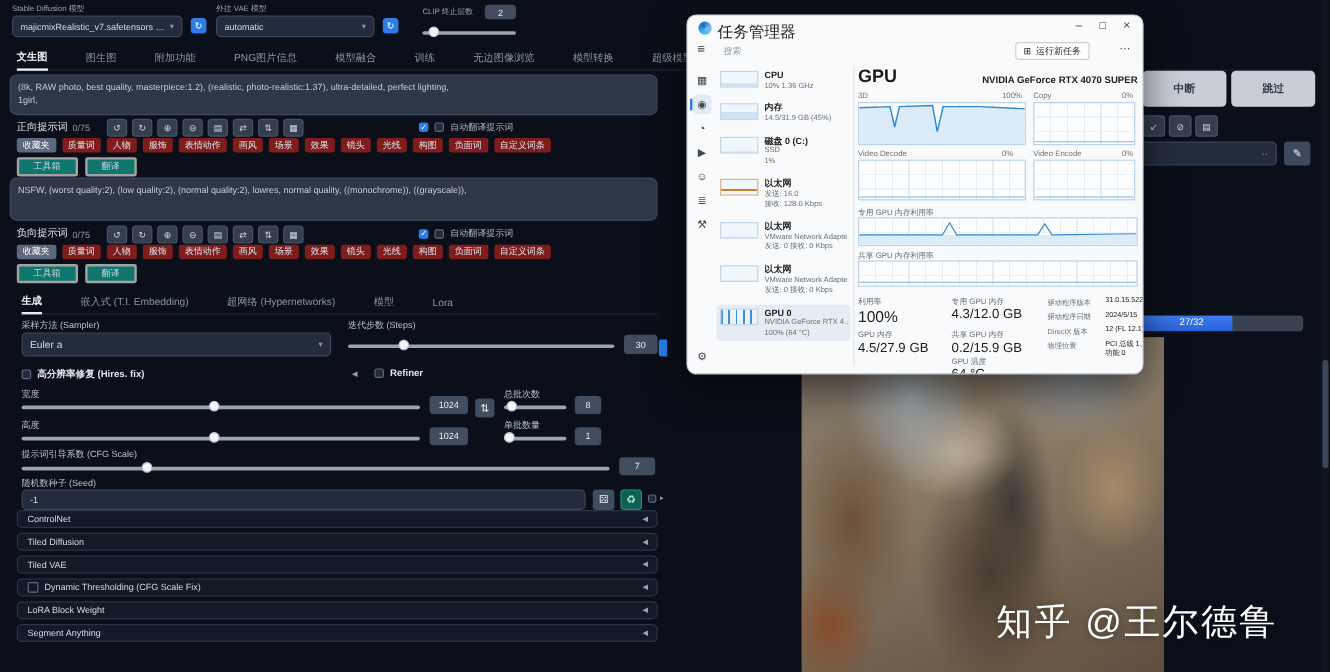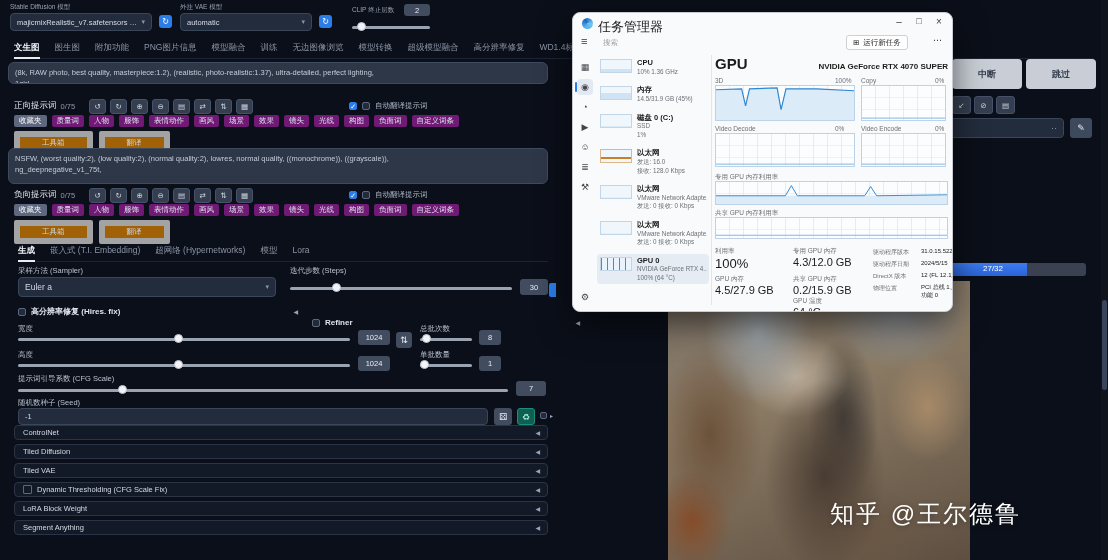--- a/index.html
+++ b/index.html
@@ -11,34 +11,34 @@
       padding:0 6px;font-size:7.5px;color:#d3dbe8;height:18px;box-sizing:border-box;}
   .dd .txt{flex:1;overflow:hidden;white-space:nowrap;text-overflow:ellipsis;}
   .dd .arr{color:#8b95a8;font-size:7px;margin-left:4px;}
   .bluebtn{background:#2b7de9;border-radius:3px;color:#fff;display:flex;align-items:center;justify-content:center;
            font-size:8px;width:13px;height:13px;}
   .numbox{background:#414c5f;border-radius:3px;color:#e8edf5;font-size:7.5px;display:flex;align-items:center;
           justify-content:center;box-sizing:border-box;}
   .track{position:absolute;height:3px;background:#9aa3b2;border-radius:2px;}
   .knob{position:absolute;width:9px;height:9px;border-radius:50%;background:#f2f4f8;border:1px solid #b9c2d0;
         top:-4px;box-sizing:border-box;}
-  .tabsrow{display:flex;gap:15px;align-items:flex-start;}
+  .tabsrow{display:flex;gap:32px;align-items:center;}
   .tab{font-size:8.5px;color:#8b95a8;padding-bottom:3px;white-space:nowrap;}
   .tab[data-idx="0"]{color:#f2f5fa;border-bottom:2px solid #e8ebf2;font-weight:bold;}
   .ta{background:#2e3747;border:1px solid #3e4a5e;border-radius:6px;box-sizing:border-box;padding:4px 6px;
       font-size:7.5px;color:#c3cbd8;line-height:1.5;overflow:hidden;}
   .pt-label{font-size:8.5px;font-weight:normal;color:#e5e9f0;}
   .pt-count{font-size:7.5px;color:#8e99ad;margin-left:4px;}
   .iconbtn{width:15px;height:13px;background:#343e4f;border:1px solid #46516a;border-radius:3px;color:#cdd5e2;
            font-size:7.5px;display:flex;align-items:center;justify-content:center;}
   .chiprow{display:flex;gap:5px;align-items:center;}
-  .chip{background:#701a75;color:#dbe2ec;border-radius:2px;font-size:7.5px;padding:1px 5px;white-space:nowrap;}
+  .chip{background:#7f1d1d;color:#dbe2ec;border-radius:2px;font-size:7.5px;padding:1px 5px;white-space:nowrap;}
   .chip[data-idx="0"]{background:#5d687e;color:#fff;}
-  .toolbtn{background:#a16207;border:6px solid #a3a3a3;border-radius:2px;font-size:7.5px;color:#cdd5e2;
-           padding:1px 22px;display:inline-block;}
+  .toolbtn{background:#0f766e;border:2px solid #a3a3a3;border-radius:2px;font-size:7.5px;color:#cdd5e2;
+           padding:1px 12px;display:inline-block;}
   .cb{width:8px;height:8px;border:1px solid #5d6activé;border:1px solid #5d6880;border-radius:2px;background:#222b3a;
       display:inline-block;box-sizing:border-box;}
   .cb.on{background:#2b7de9;border-color:#2b7de9;color:#fff;font-size:7px;line-height:8px;text-align:center;}
   .acc{position:relative;height:15px;background:#131a27;border:1px solid #2b3447;border-radius:4px;margin-bottom:4px;
        display:flex;align-items:center;padding:0 8px;box-sizing:border-box;}
   .acc .alabel{font-size:7.5px;color:#d3dae6;}
   .acc .caret{position:absolute;right:7px;color:#98a2b4;font-size:6px;}
   .acc .check{display:none;width:7px;height:7px;border:1px solid #5d6880;border-radius:1px;margin-right:5px;}
   .acc[data-idx="3"] .check{display:inline-block;}
   .graybtn{background:#c9ced6;border-radius:4px;color:#333c4c;font-size:9px;font-weight:bold;
@@ -64,21 +64,21 @@
   .tm-nav-title{font-size:7.5px;font-weight:bold;color:#1b1b1b;line-height:1.3;}
   .tm-nav-sub{font-size:6.3px;color:#6a7076;line-height:1.35;white-space:nowrap;overflow:hidden;}
   .tm-rail-ic{position:absolute;left:578px;width:16px;height:16px;display:flex;align-items:center;justify-content:center;
               font-size:9px;color:#41464d;}
   .tm-info-row{display:flex;margin-bottom:3px;}
   .tm-info-label{width:48px;font-size:6px;color:#6a7076;flex:none;}
   .tm-info-value{width:62px;font-size:6px;color:#1b1b1b;line-height:1.3;}
   .statlabel{font-size:6.5px;color:#6a7076;}
   .statvalue{color:#1b1b1b;}
   
-  #wm{position:absolute;left:830px;top:498px;font-size:24px;color:#ffffff;z-index:60;letter-spacing:2px;
+  #wm{position:absolute;left:830px;top:498px;font-size:30px;color:#ffffff;z-index:60;letter-spacing:2px;
       text-shadow:0 1px 5px rgba(0,0,0,.35);white-space:nowrap;}
 </style>
 </head>
 <body>
 
 <div id="root">
 
   <div class="abs lbl" style="left:10px;top:3px;">Stable Diffusion 模型</div>
   <div class="abs dd" style="left:10px;top:13px;width:142px;">
     <span class="txt">majicmixRealistic_v7.safetensors [7c819b6d13]</span>
@@ -113,21 +113,21 @@
       <div class="tab" data-idx="5">训练</div>
       <div class="tab" data-idx="6">无边图像浏览</div>
       <div class="tab" data-idx="7">模型转换</div>
       <div class="tab" data-idx="8">超级模型融合</div>
       <div class="tab" data-idx="9">高分辨率修复</div>
       <div class="tab" data-idx="10">WD1.4标签器</div>
       <div class="tab" data-idx="11">设置</div>
       <div class="tab" data-idx="12">扩展</div>
     </div>
 
-  <div class="abs ta" style="left:8px;top:62px;width:540px;height:22px;">
+  <div class="abs ta" style="left:8px;top:62px;width:540px;height:34px;">
     <div>(8k, RAW photo, best quality, masterpiece:1.2), (realistic, photo-realistic:1.37), ultra-detailed, perfect lighting,</div>
     <div>1girl,</div>
   </div>
 
   <div class="abs" style="left:14px;top:99px;height:14px;display:flex;align-items:center;width:534px;">
     <span class="pt-label">正向提示词</span>
     <span class="pt-count">0/75</span>
     <span style="display:flex;gap:4px;margin-left:14px;">
 
     <span class="iconbtn" data-idx="0">↺</span>
@@ -162,21 +162,20 @@
       <span class="chip" data-idx="11">负面词</span>
       <span class="chip" data-idx="12">自定义词条</span>
     </div>
   <div class="abs" style="left:14px;top:131px;display:flex;gap:6px;">
     <span class="toolbtn">工具箱</span>
     <span class="toolbtn">翻译</span>
   </div>
 
   <div class="abs ta" style="left:8px;top:148px;width:540px;height:36px;">
     <div>NSFW, (worst quality:2), (low quality:2), (normal quality:2), lowres, normal quality, ((monochrome)), ((grayscale)),</div>
-    <div>ng_deepnegative_v1_75t,</div>
   </div>
 
   <div class="abs" style="left:14px;top:188px;height:14px;display:flex;align-items:center;width:534px;">
     <span class="pt-label">负向提示词</span>
     <span class="pt-count">0/75</span>
     <span style="display:flex;gap:4px;margin-left:14px;">
 
     <span class="iconbtn" data-idx="0">↺</span>
         <span class="iconbtn" data-idx="1">↻</span>
         <span class="iconbtn" data-idx="2">⊕</span>
@@ -233,21 +232,21 @@
   <div class="abs track" style="left:290px;top:287px;width:222px;">
     <span class="knob" style="left:42px;"></span>
   </div>
   <div class="abs numbox" style="left:520px;top:279px;width:28px;height:16px;">30</div>
 
   <div class="abs" style="left:18px;top:306px;display:flex;align-items:center;gap:5px;width:280px;">
     <span class="cb"></span>
     <span style="font-size:8px;color:#dfe4ec;font-weight:bold;">高分辨率修复 (Hires. fix)</span>
     <span style="margin-left:auto;color:#98a2b4;font-size:6px;">◀</span>
   </div>
-  <div class="abs" style="left:312px;top:306px;display:flex;align-items:center;gap:5px;width:268px;margin-top:12px;">
+  <div class="abs" style="left:312px;top:306px;display:flex;align-items:center;gap:5px;width:268px;">
     <span class="cb"></span>
     <span style="font-size:8px;color:#dfe4ec;font-weight:bold;">Refiner</span>
     <span style="margin-left:auto;color:#98a2b4;font-size:6px;">◀</span>
   </div>
 
   <div class="abs" style="left:18px;top:324px;font-size:7.5px;color:#b9c2d0;">宽度</div>
   <div class="abs track" style="left:18px;top:338px;width:332px;">
     <span class="knob" style="left:156px;"></span>
   </div>
   <div class="abs numbox" style="left:358px;top:330px;width:32px;height:15px;">1024</div>

